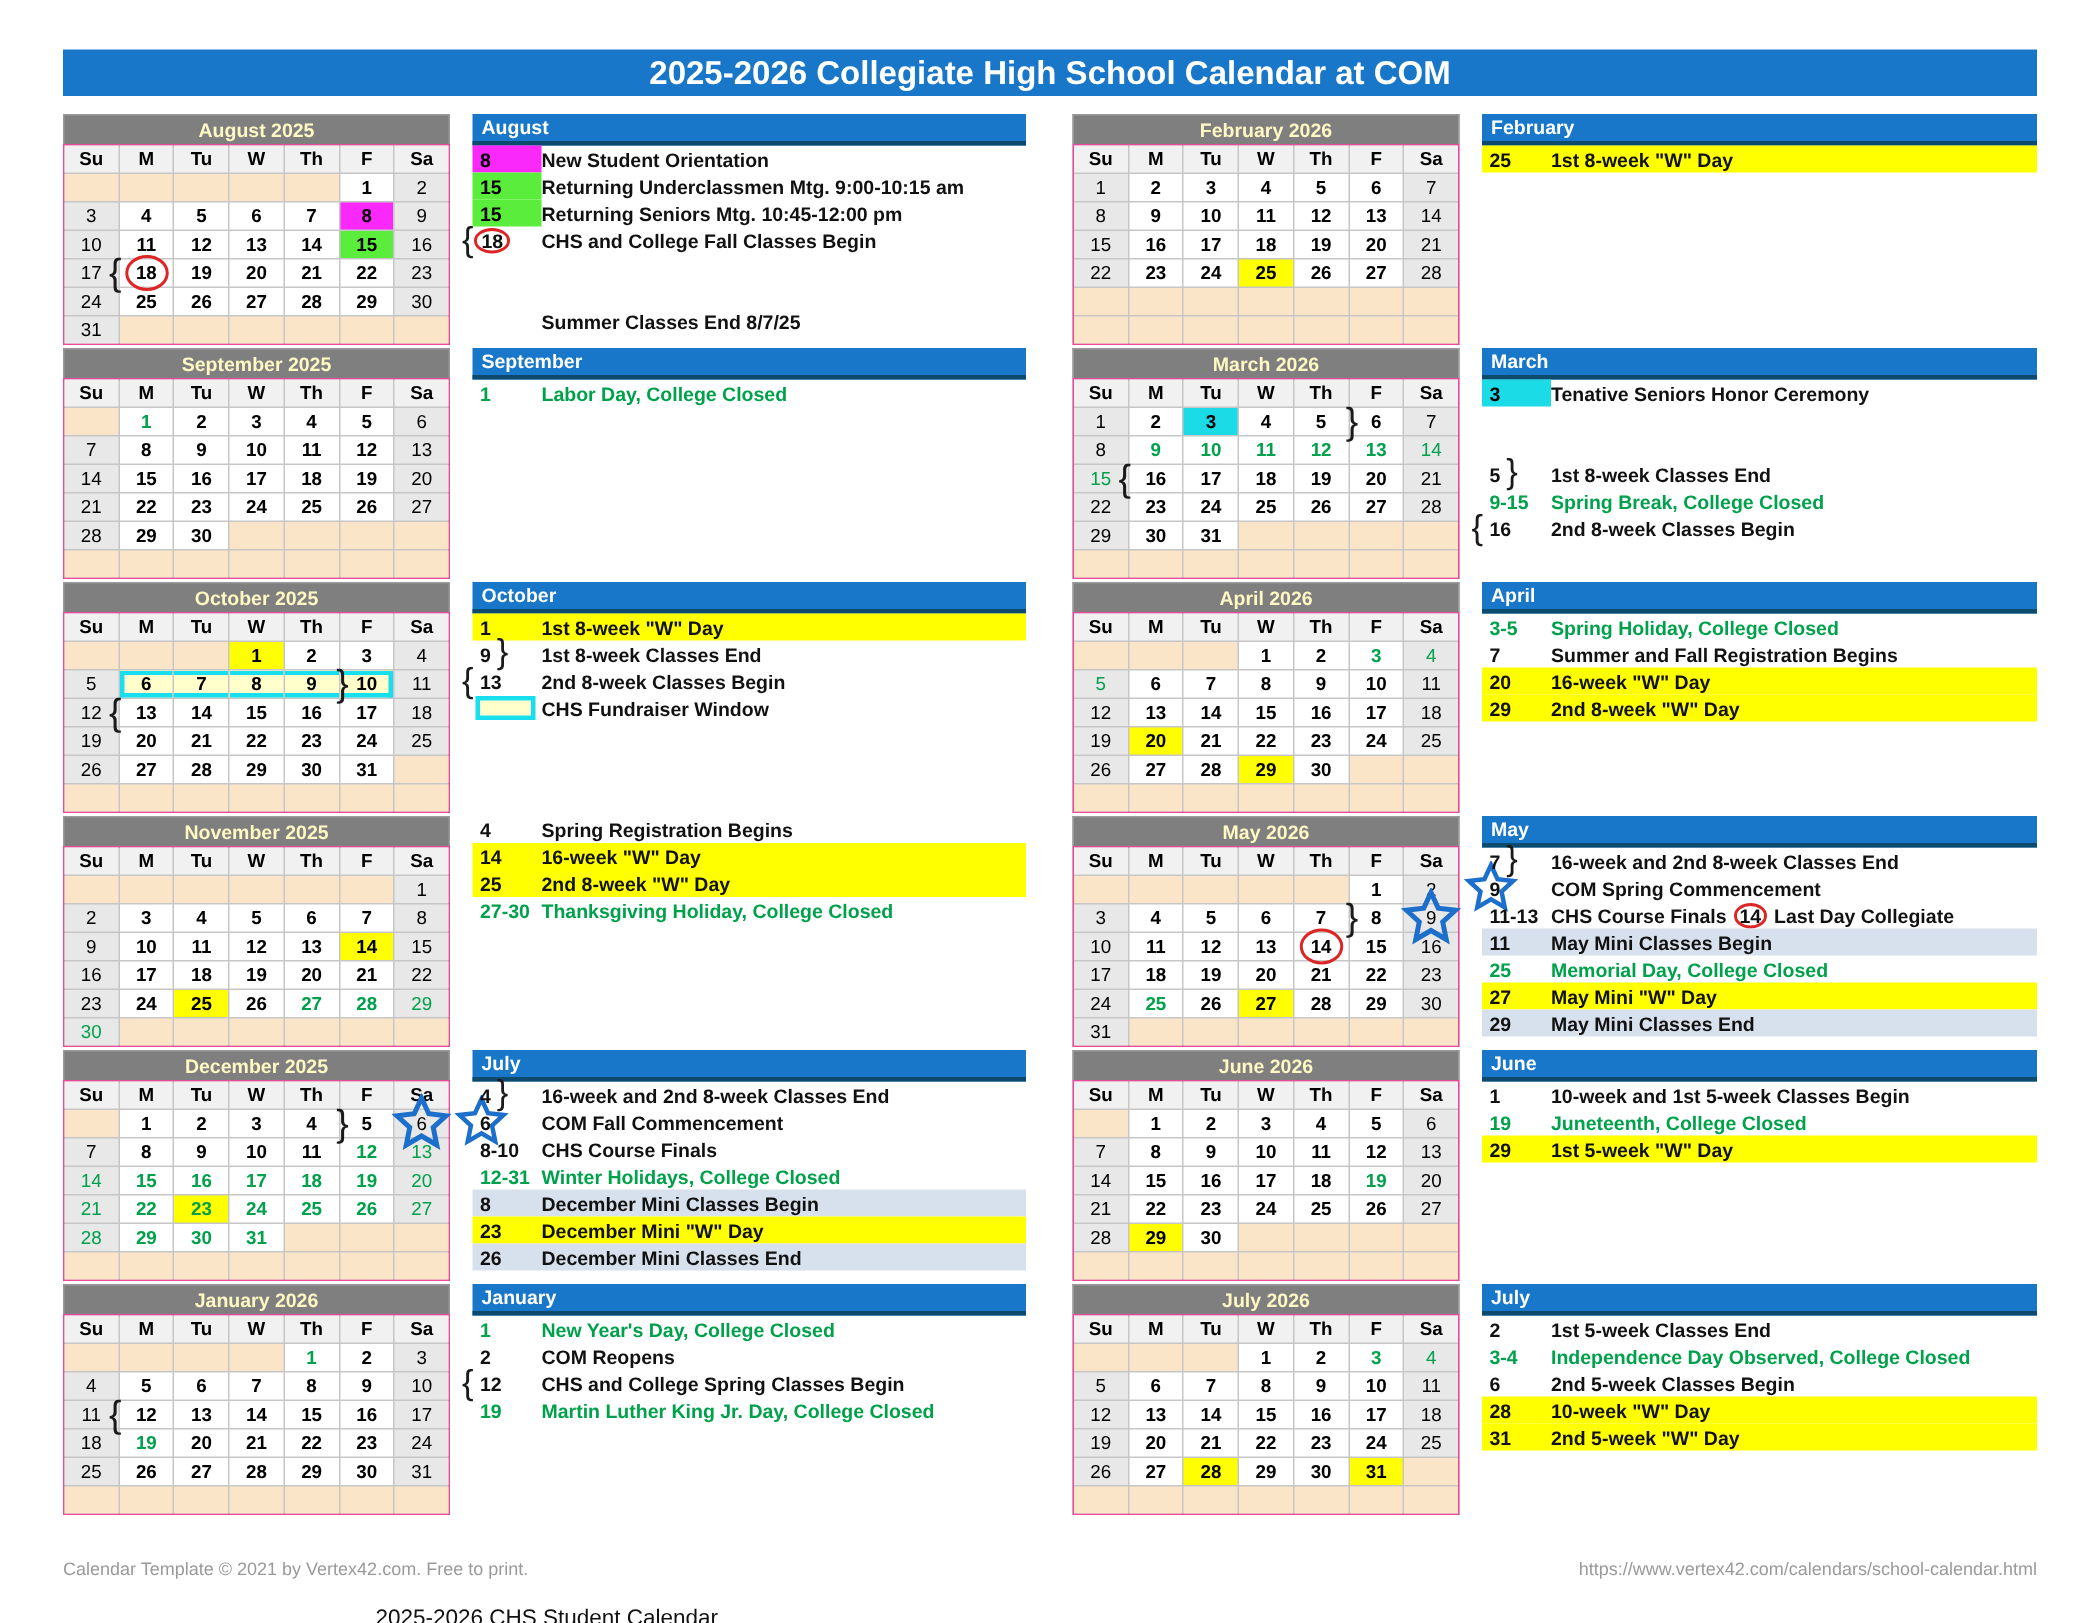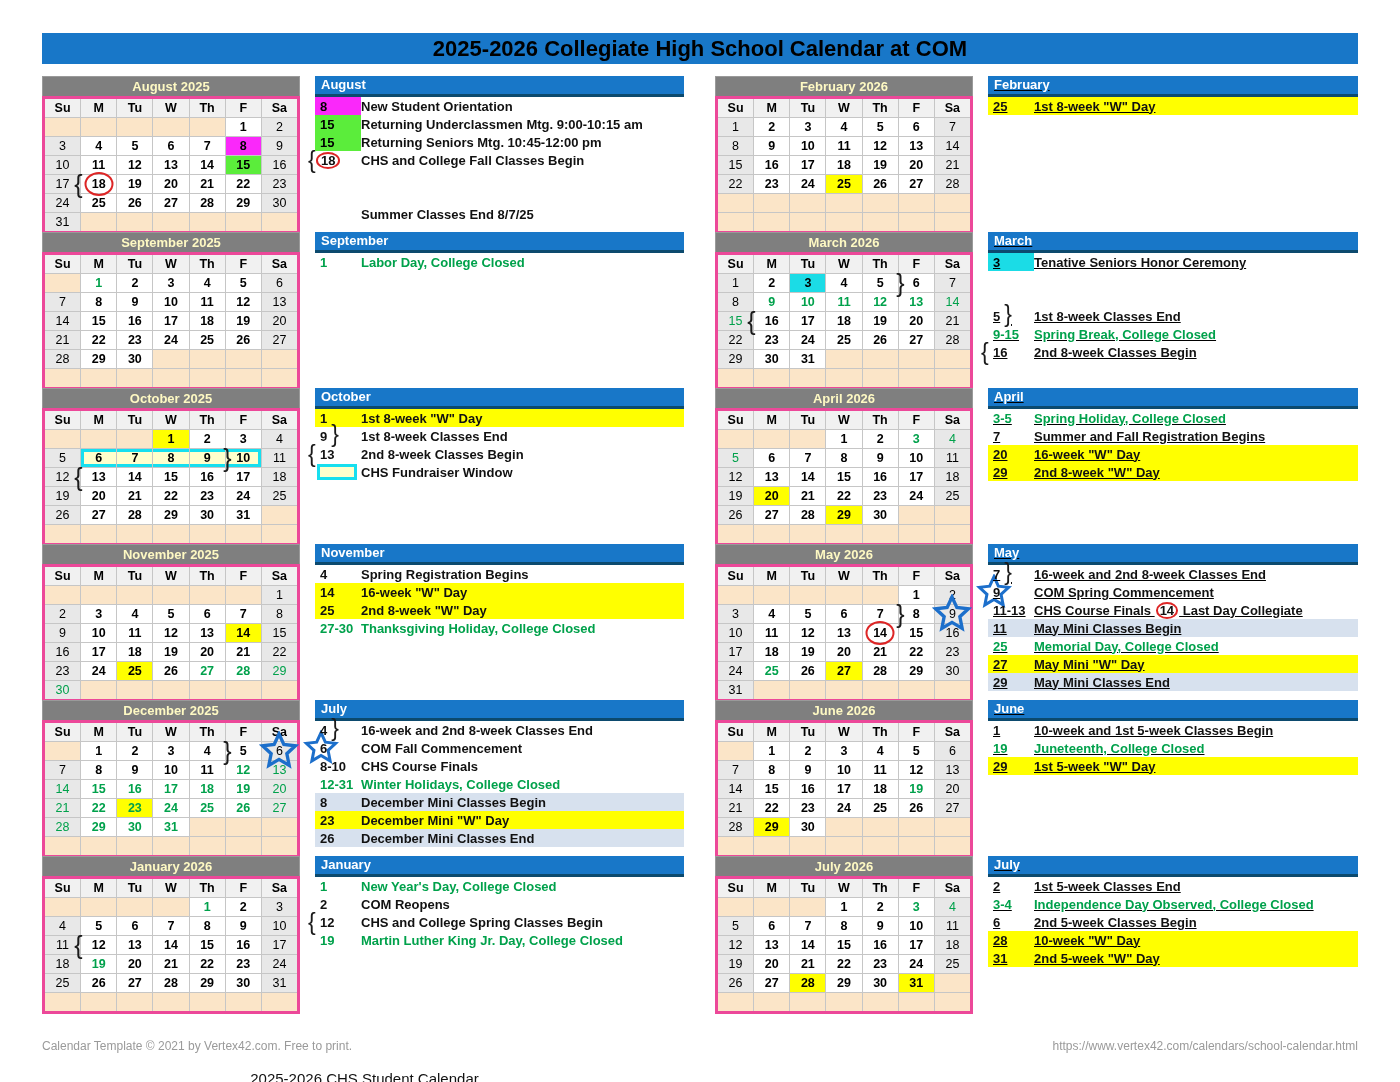--- a/index.html
+++ b/index.html
@@ -1,33 +1,33 @@
 <!DOCTYPE html>
 <html><head>
 <meta charset="utf-8">
 <style>
   html,body{margin:0;padding:0;background:#fff;}
   #page{position:relative;width:1400px;height:1082px;background:#fff;font-family:"Liberation Sans",sans-serif;overflow:hidden;}
 
   
   .title-bar{position:absolute;left:42px;top:33px;width:1316px;height:31px;background:#1877C8;
-    color:#000000;text-align:center;font-size:22px;font-weight:700;line-height:31px;}
+    color:#ffffff;text-align:center;font-size:22px;font-weight:700;line-height:31px;}
 
   
   .col{position:absolute;top:76px;}
   #col-cal-l{left:42px;width:258px;}
   #col-leg-l{left:315px;width:369px;}
   #col-cal-r{left:715px;width:258px;}
-  #col-leg-r{left:988px;width:370px;text-decoration:underline;}
+  #col-leg-r{left:988px;width:370px;}
 
   
   .cal-block{height:154px;margin-bottom:2px;}
   .cal-header{height:20px;box-sizing:border-box;background:#7F7F7F;border:1px solid #9a9a9a;border-bottom:none;
     color:#fef9c3;font-size:13px;font-weight:700;text-align:center;line-height:19px;}
-  .cal-grid{box-sizing:border-box;border:3px solid #ec4899;background:#C6C6C6;display:grid;
+  .cal-grid{box-sizing:border-box;border:1px solid #ec4899;background:#C6C6C6;display:grid;
     grid-template-columns:repeat(7,1fr);grid-auto-rows:18px;gap:1px;}
   .dow{background:#F1F1F1;display:flex;align-items:center;justify-content:center;
     font-size:12.5px;font-weight:700;color:#000;}
   .cell{position:relative;background:#fff;display:flex;align-items:center;justify-content:center;
     font-size:12.5px;font-weight:700;color:#000;}
   .cell.wknd{background:#E8E8E8;font-weight:400;}
   .cell.blank{background:#FBE5C8;}
   .cell.bg-m{background:#FA28FA;}
   .cell.bg-g{background:#5BED3B;}
   .cell.bg-y{background:#FFFF00;}
@@ -834,21 +834,20 @@
           <span class="ltext">2nd 8-week Classes Begin</span>
         </div>
         <div class="lrow">
           <span class="lday">
             <span class="lswatch"></span>
           </span>
           <span class="ltext">CHS Fundraiser Window</span>
         </div>
       </div>
       <div class="leg-block">
-        <div class="leg-header">November</div>
         <div class="lrow">
           <span class="lday">4</span>
           <span class="ltext">Spring Registration Begins</span>
         </div>
         <div class="lrow yellow">
           <span class="lday">14</span>
           <span class="ltext">16-week "W" Day</span>
         </div>
         <div class="lrow yellow">
           <span class="lday">25</span>

